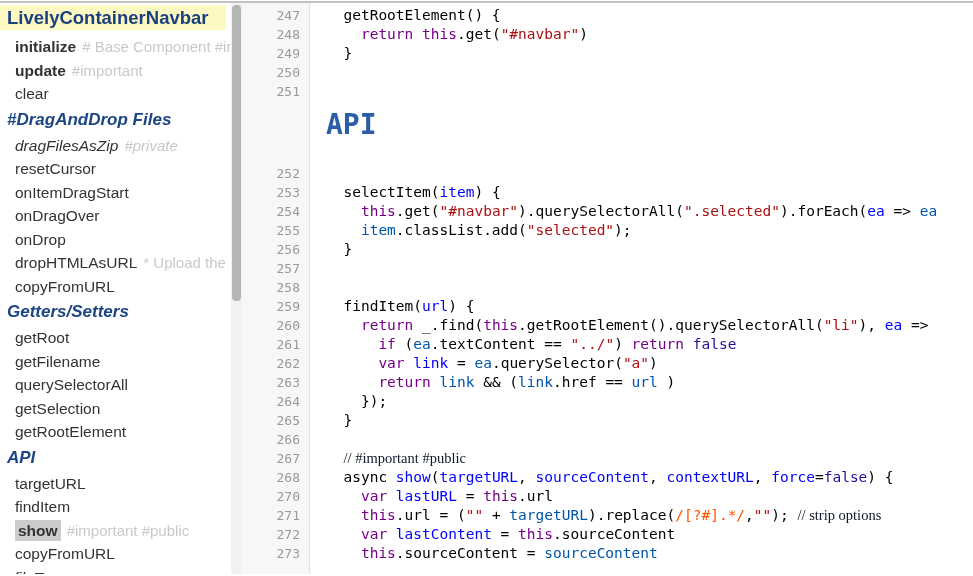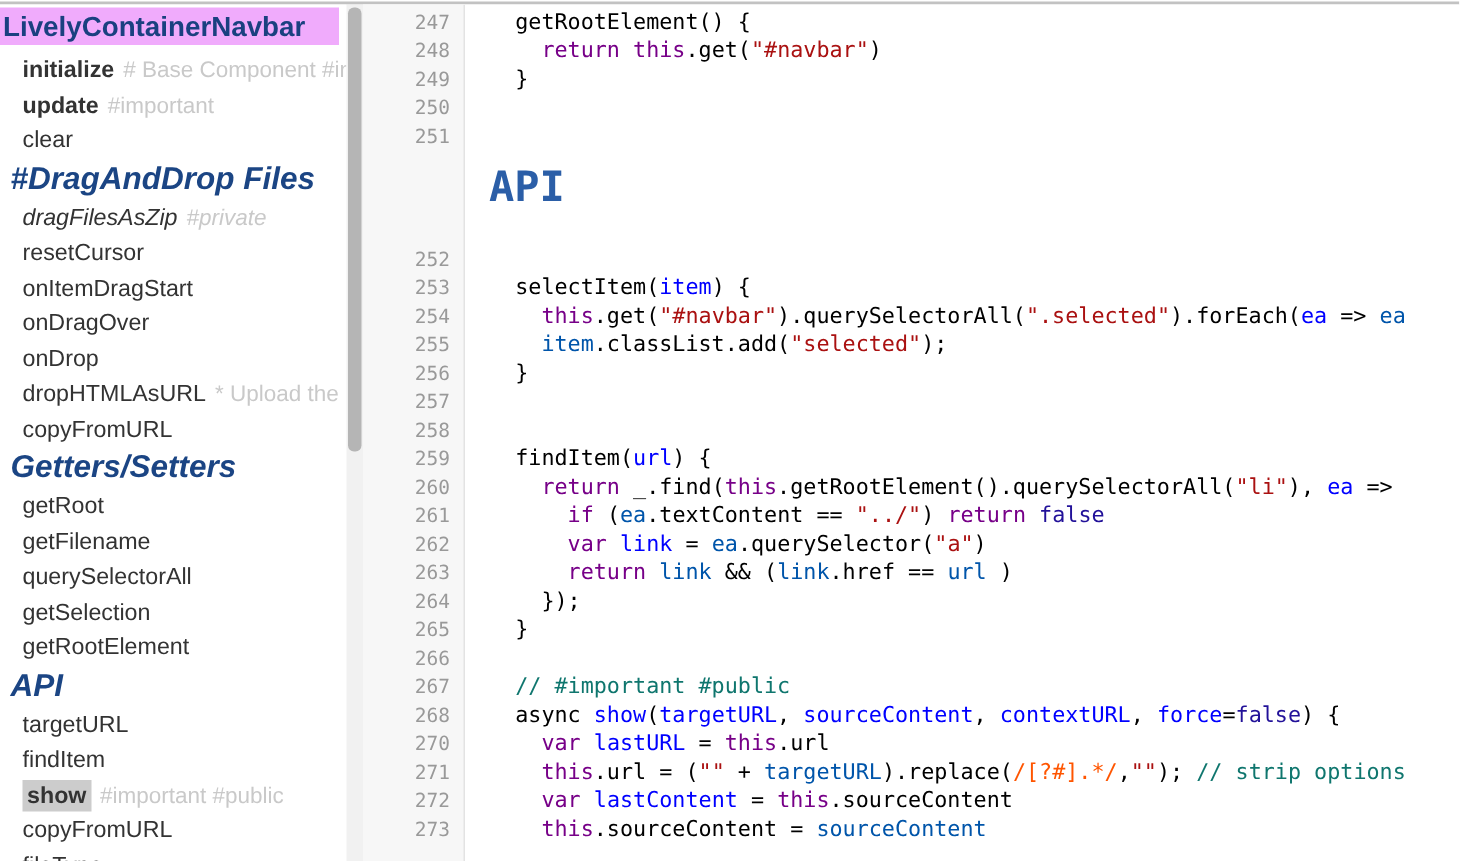--- a/index.html
+++ b/index.html
@@ -11,32 +11,32 @@
 
   .content { position:relative; display:flex; height:571px; }
 
   
   .sidebar {
     width:231px; min-width:231px; height:100%; background:#fff;
     overflow:hidden; white-space:nowrap;
   }
   .nav-title {
     margin-top:2px; margin-right:5px; height:25px; line-height:25px;
-    background:#f0abfc; padding-left:2px;
+    background:#fef9c3; padding-left:7px;
     font-size:18.5px; font-weight:bold; color:#1a4080;
     overflow:hidden; cursor:pointer;
   }
   ul.nav-list { list-style:none; margin-top:5px; }
   ul.nav-list li {
     height:23.5px; line-height:23.5px; padding-left:15px;
     font-size:15.5px; color:#333; overflow:hidden; white-space:nowrap; cursor:pointer;
   }
   ul.nav-list li.hdr {
     height:28px; line-height:28px; padding-left:7px;
-    font-size:21px; font-weight:bold; font-style:italic; color:#1b4584;
+    font-size:17px; font-weight:bold; font-style:italic; color:#1b4584;
   }
   ul.nav-list li.bold .lbl { font-weight:bold; }
   ul.nav-list li.ital { }
   ul.nav-list li.ital .lbl { font-style:italic; }
   ul.nav-list li .lbl.hl { background:#cccccc; padding:2px 3px; }
   ul.nav-list li .ann { color:#c9c9c9; font-size:15px; margin-left:6px; }
   ul.nav-list li.ital .ann { font-style:italic; }
 
   
   .nav-scrollbar {
@@ -71,21 +71,21 @@
     font-family:"DejaVu Sans Mono", monospace; font-weight:bold;
     font-size:28px; line-height:32px; color:#2b5ea7; white-space:pre;
   }
 
   
   .tk-plain { color:#000; }
   .tk-kw    { color:#770088; }
   .tk-def   { color:#0000ff; }
   .tk-var2  { color:#0055aa; }
   .tk-str   { color:#aa1111; }
-  .tk-cmt   { color:#0f766e; }
+  .tk-cmt   { color:#0f172a;font-family:Liberation Serif, serif; }
   .tk-atom  { color:#221199; }
   .tk-regex { color:#ff5500; }
 </style>
 </head>
 <body>
 
 <div class="app">
   <div class="top-strip"></div>
   <div class="content">
 

